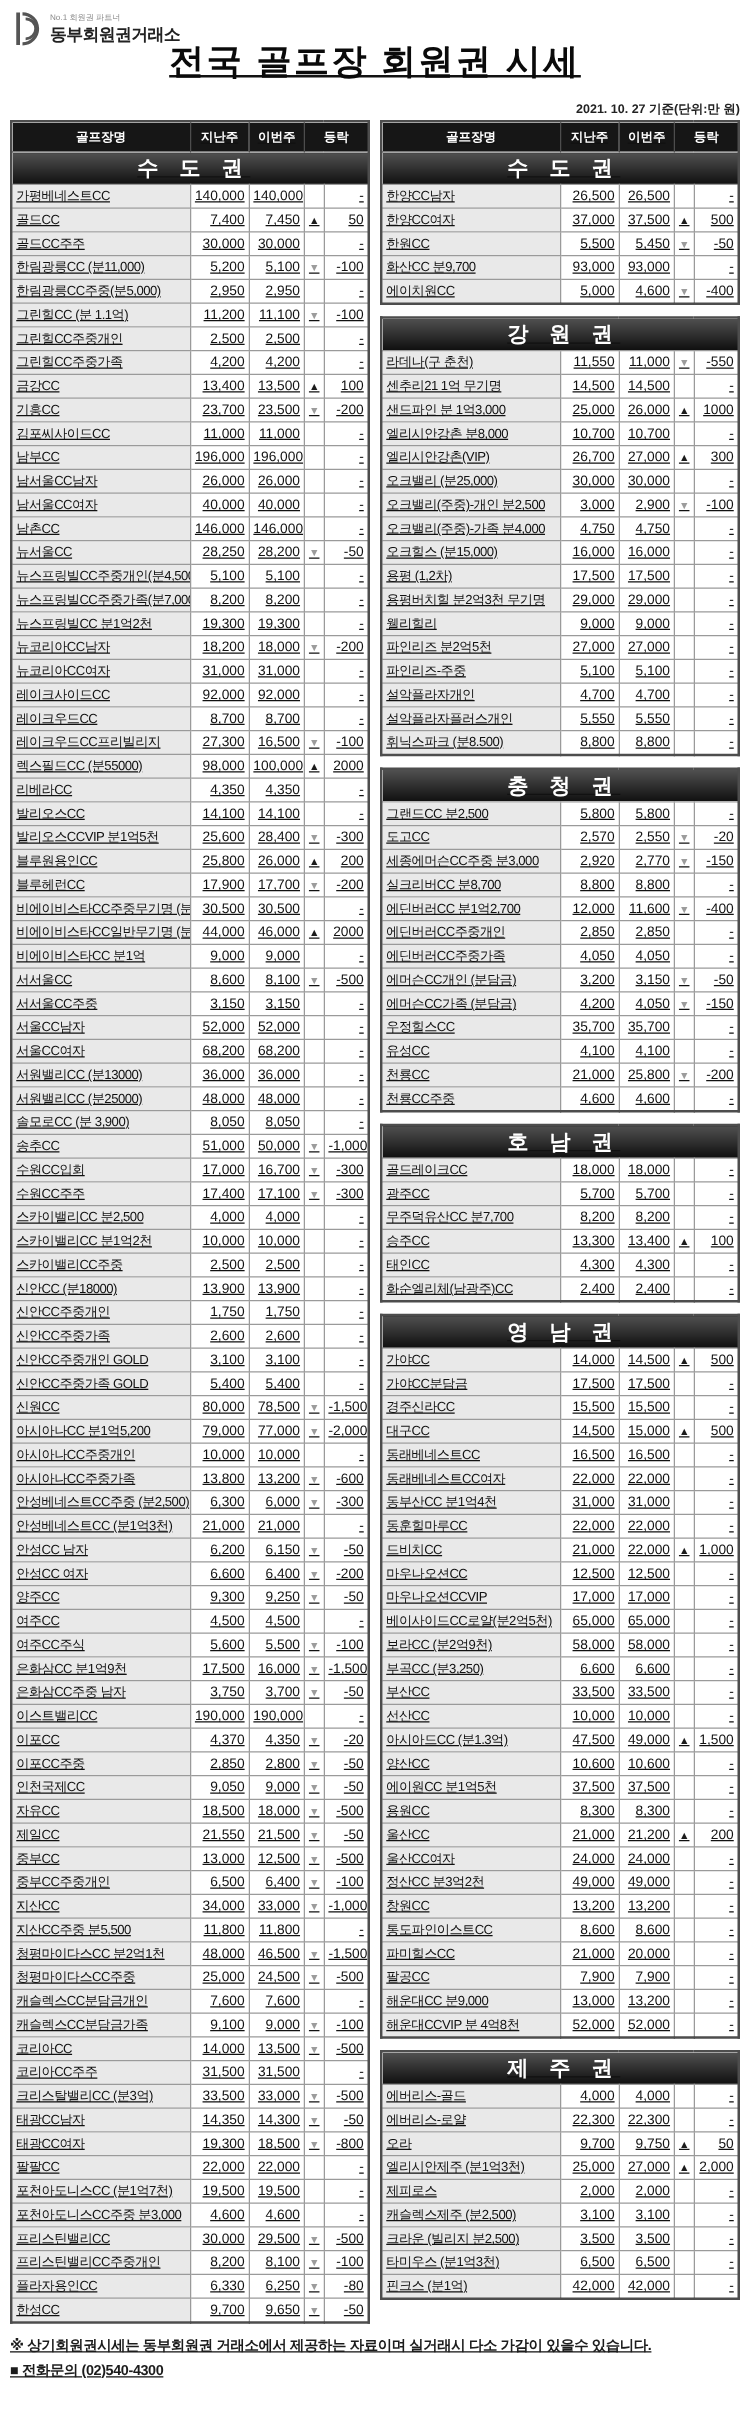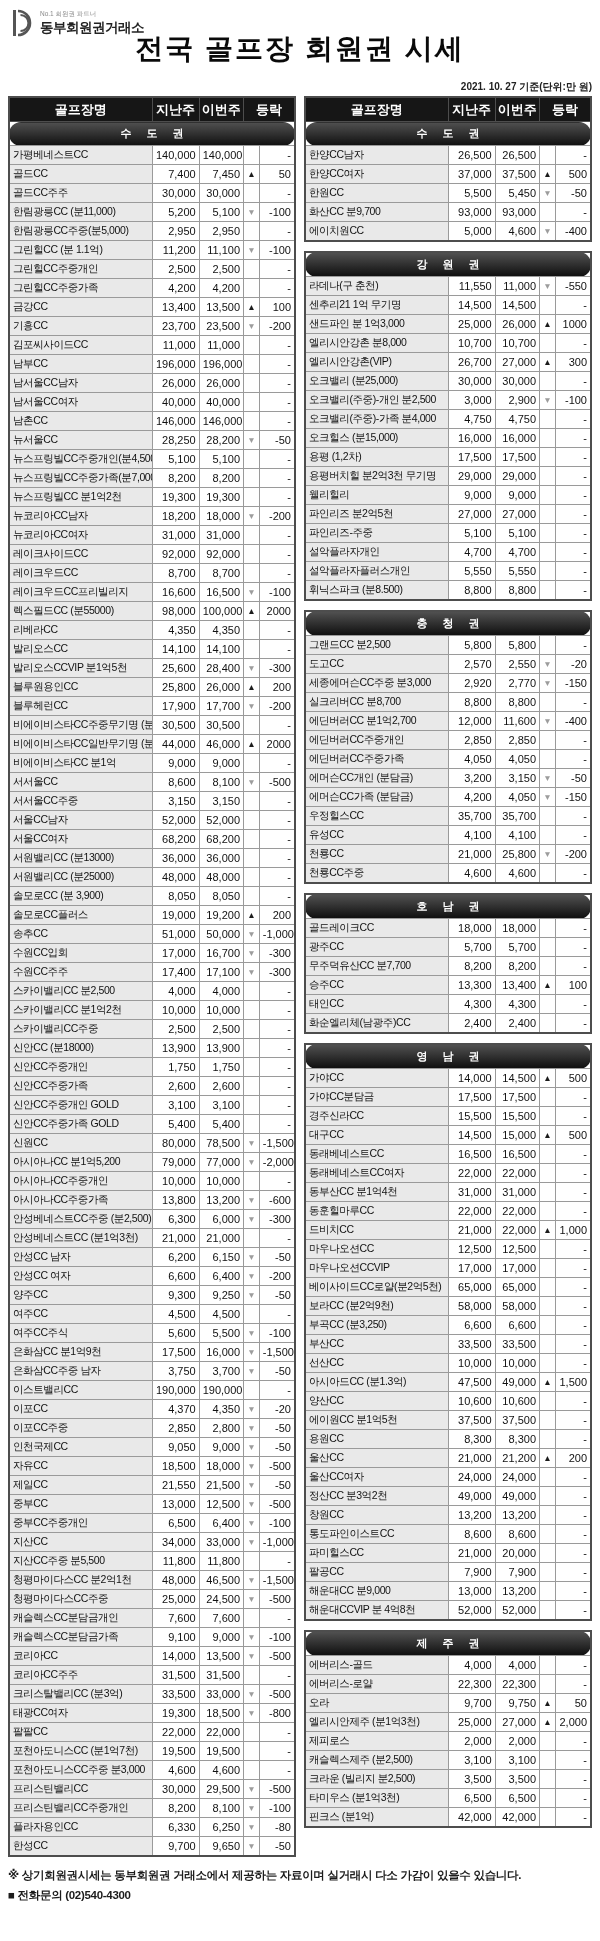--- a/index.html
+++ b/index.html
@@ -1,36 +1,36 @@
 <!DOCTYPE html>
 <html><head>
 <meta charset="utf-8">
 <style>
   html,body { margin:0; padding:0; background:#fff; }
   body { width:600px; font-family:"Liberation Sans","DejaVu Sans",sans-serif; color:#111; }
-  .page { box-sizing:border-box; width:600px; padding:6px 8px 10px 8px; }
+  .page { box-sizing:border-box; width:600px; padding:6px 8px 10px 8px;text-decoration:underline; }
 
   
   .header { position:relative; height:90px; }
   .logo { position:absolute; left:0; top:2px; display:flex; align-items:center; gap:4px; }
   .logo-mark { flex:0 0 auto; }
   .logo-small { font-size:6.5px; color:#888; letter-spacing:0; }
   .logo-main { font-size:13.5px; font-weight:bold; letter-spacing:-0.5px; color:#222; }
   h1.title { margin:0; text-align:center; font-size:28px; font-weight:bold; letter-spacing:2px; padding-top:24px; color:#0a0a0a; }
   .date-note { position:absolute; right:0; bottom:2px; font-size:10px; font-weight:bold; color:#222; }
 
   
   .columns { display:flex; gap:8px; align-items:flex-start; }
   .col { flex:1 1 0; min-width:0; display:flex; flex-direction:column; gap:9px; }
 
   table.price { width:100%; border-collapse:collapse; table-layout:fixed; border:2px solid #4d4d4d; }
   table.price th, table.price td { border:1px solid #9a9a9a; overflow:hidden; }
 
-  tr.cols th { background:#161616; color:#fff; font-size:13px; font-weight:bold; height:21px; border-color:#4d4d4d; }
-  tr.sec th { background:linear-gradient(#505050,#101010); color:#fff; font-size:11px; font-weight:bold; height:21px; letter-spacing:6px; text-indent:6px;border-radius:12px; }
+  tr.cols th { background:#161616; color:#fff; font-size:10px; font-weight:bold; height:21px; border-color:#4d4d4d; }
+  tr.sec th { background:linear-gradient(#505050,#101010); color:#fff; font-size:17px; font-weight:bold; height:21px; letter-spacing:6px; text-indent:6px; }
 
   td { height:18px; font-size:10.5px; white-space:nowrap; }
   td.name { background:#e9e9e9; text-align:left; padding:0 3px; letter-spacing:-0.4px; }
   td.num  { text-align:right; padding:0 3px; font-size:11px; background:#fff; }
   td.arr  { text-align:center; padding:0; font-size:8.5px; background:#fff; }
   td.arr.up   { color:#1c1c1c; }
   td.arr.down { color:#9c9c9c; }
   td.chg  { text-align:right; padding:0 3px; font-size:11px; background:#fff; }
 
   
@@ -233,21 +233,21 @@
             </tr>
             <tr>
               <td class="name">레이크우드CC</td>
               <td class="num">8,700</td>
               <td class="num">8,700</td>
               <td class="arr "></td>
               <td class="chg">-</td>
             </tr>
             <tr>
               <td class="name">레이크우드CC프리빌리지</td>
-              <td class="num">16,600</td>
+              <td class="num">27,300</td>
               <td class="num">16,500</td>
               <td class="arr down">▼</td>
               <td class="chg">-100</td>
             </tr>
             <tr>
               <td class="name">렉스필드CC (분55000)</td>
               <td class="num">98,000</td>
               <td class="num">100,000</td>
               <td class="arr up">▲</td>
               <td class="chg">2000</td>
@@ -351,27 +351,20 @@
               <td class="chg">-</td>
             </tr>
             <tr>
               <td class="name">솔모로CC (분 3,900)</td>
               <td class="num">8,050</td>
               <td class="num">8,050</td>
               <td class="arr "></td>
               <td class="chg">-</td>
             </tr>
             <tr>
-              <td class="name">솔모로CC플러스</td>
-              <td class="num">19,000</td>
-              <td class="num">19,200</td>
-              <td class="arr up">▲</td>
-              <td class="chg">200</td>
-            </tr>
-            <tr>
               <td class="name">송추CC</td>
               <td class="num">51,000</td>
               <td class="num">50,000</td>
               <td class="arr down">▼</td>
               <td class="chg">-1,000</td>
             </tr>
             <tr>
               <td class="name">수원CC입회</td>
               <td class="num">17,000</td>
               <td class="num">16,700</td>
@@ -643,20 +636,27 @@
               <td class="num">31,500</td>
               <td class="arr "></td>
               <td class="chg">-</td>
             </tr>
             <tr>
               <td class="name">크리스탈밸리CC (분3억)</td>
               <td class="num">33,500</td>
               <td class="num">33,000</td>
               <td class="arr down">▼</td>
               <td class="chg">-500</td>
+            </tr>
+            <tr>
+              <td class="name">태광CC남자</td>
+              <td class="num">14,350</td>
+              <td class="num">14,300</td>
+              <td class="arr down">▼</td>
+              <td class="chg">-50</td>
             </tr>
             <tr>
               <td class="name">태광CC여자</td>
               <td class="num">19,300</td>
               <td class="num">18,500</td>
               <td class="arr down">▼</td>
               <td class="chg">-800</td>
             </tr>
             <tr>
               <td class="name">팔팔CC</td>

